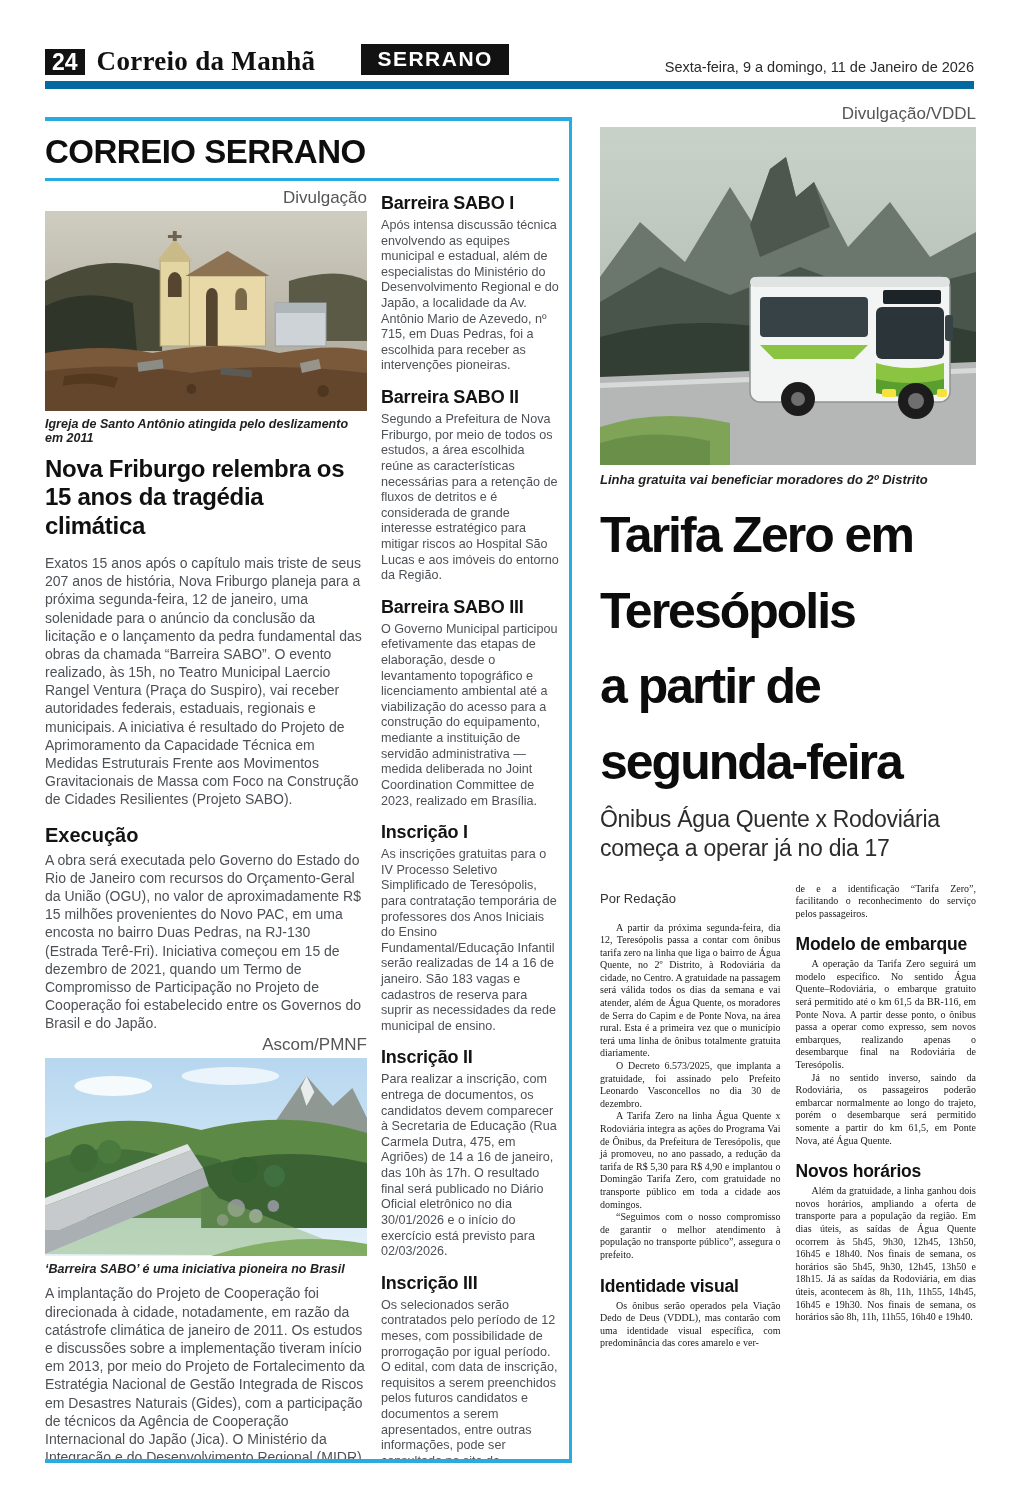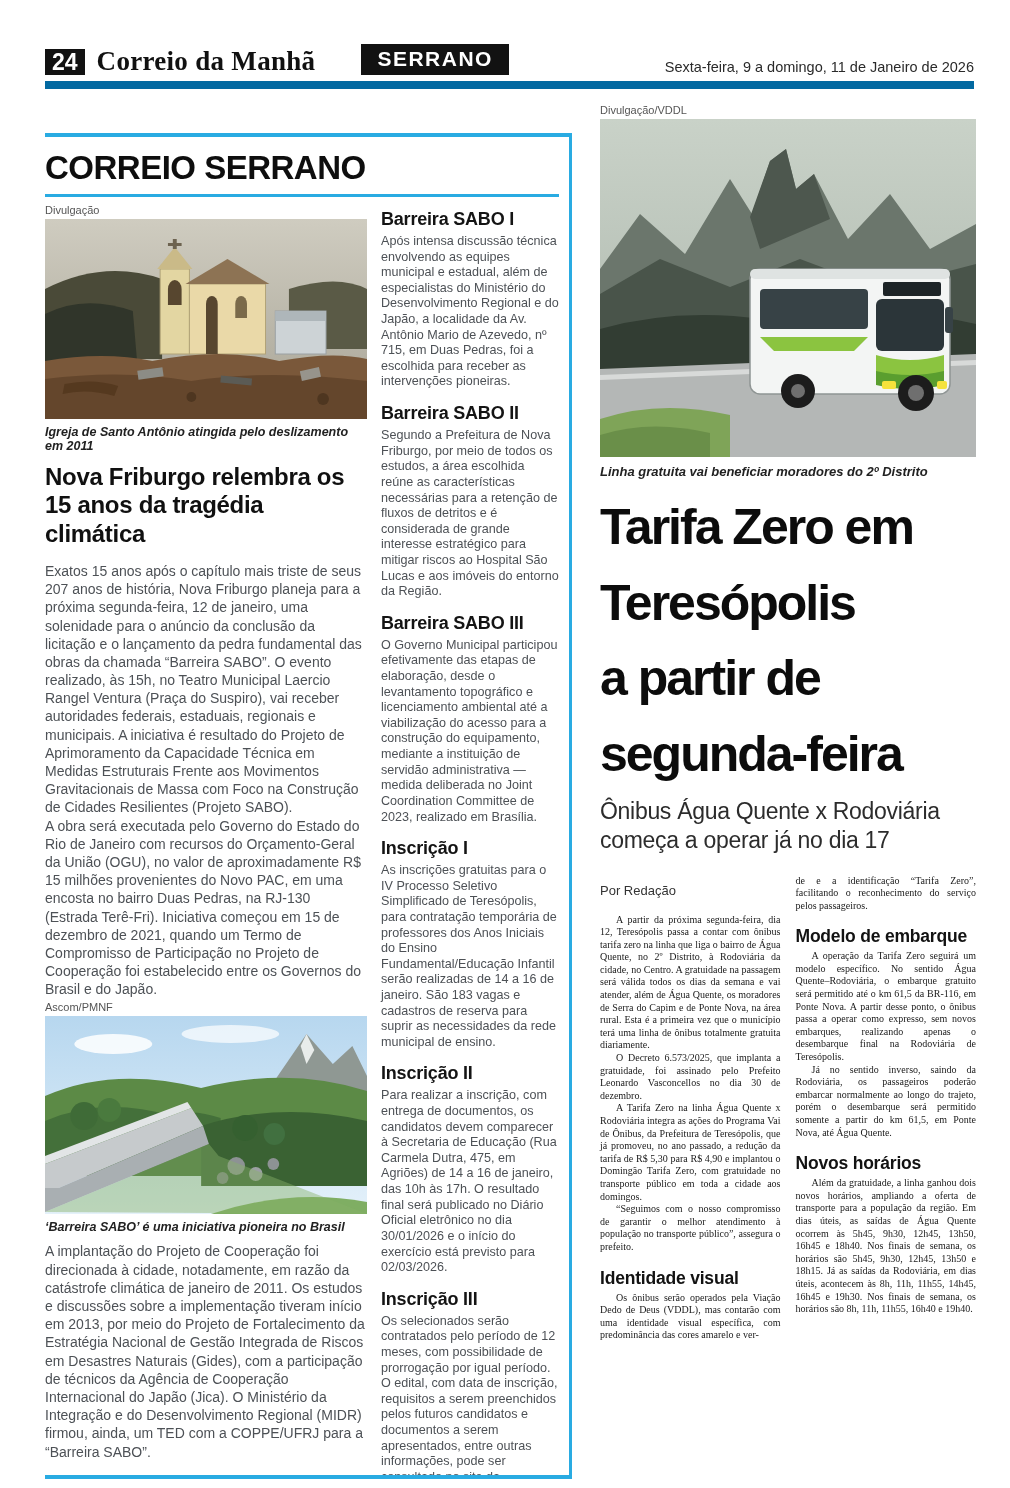--- a/index.html
+++ b/index.html
@@ -17,31 +17,31 @@
   }
   .page-num { background:#121212; color:#fff; font-weight:700; font-size:23px; padding:2px 7px 1px; line-height:1; }
   .masthead { font-family:"Liberation Serif", serif; font-weight:700; font-size:27px; letter-spacing:.3px; color:#111; margin-left:12px; line-height:1; }
   .section-badge { background:#121212; color:#fff; font-weight:700; font-size:21px; letter-spacing:1.5px; padding:4px 16px 6px; margin-left:46px; line-height:1; }
   .edition-date { margin-left:auto; font-size:14.5px; color:#2a2a2a; }
 
   .content { display:flex; gap:28px; padding:0 36px 0 45px; margin-top:12px; }
 
   
   .serrano-box {
-    width:527px; flex:none; margin-top:32px;
+    width:527px; flex:none; margin-top:16px;
     border-top:4px solid var(--cyan); border-right:3px solid var(--cyan); border-bottom:4px solid var(--cyan);
     padding:6px 10px 8px 0; height:1346px; overflow:hidden;
   }
   .serrano-title { font-size:33px; font-weight:800; letter-spacing:-.5px; color:#0e0e0e; margin:6px 0 7px; }
   .title-rule { height:3px; background:var(--cyan); margin-bottom:4px; }
   .serrano-cols { display:flex; gap:14px; }
   .col-a { width:322px; flex:none; }
   .col-b { flex:1; min-width:0; }
 
-  .credit { font-size:11px; color:#555; margin:3px 0 3px; }
+  .credit { font-size:17px; color:#555; text-align:right; margin:3px 0 3px; }
   .photo { width:100%; display:block; }
   .photo svg { display:block; width:100%; height:100%; }
   .caption { font-style:italic; font-weight:700; font-size:12.5px; color:#222; margin:6px 0 8px; }
 
   .article-headline { font-size:24px; line-height:1.18; font-weight:700; color:#101010; letter-spacing:-.3px; margin:10px 0 14px; }
   .body-sans { font-size:14px; line-height:1.3; color:#4d5156; }
   .subhead-a { font-size:20px; font-weight:700; color:#141414; margin:15px 0 4px; }
 
   .subhead-b { font-size:18px; font-weight:700; color:#141414; margin:13px 0 4px; letter-spacing:-.2px; }
   .body-sans-b { font-size:12.6px; line-height:1.24; color:#4d5156; }
@@ -121,20 +121,21 @@
               <circle cx="150" cy="178" r="5" fill="#4e3620"></circle>
               <circle cx="285" cy="180" r="6" fill="#4e3620"></circle>
             </svg>
           </div>
 
           <div class="caption">Igreja de Santo Antônio atingida pelo deslizamento em 2011</div>
 
           <h2 class="article-headline">Nova Friburgo relembra os 15 anos da tragédia climática</h2>
           <p class="body-sans">Exatos 15 anos após o capítulo mais triste de seus 207 anos de história, Nova Friburgo planeja para a próxima segunda-feira, 12 de janeiro, uma solenidade para o anúncio da conclusão da licitação e o lançamento da pedra fundamental das obras da chamada “Barreira SABO”. O evento realizado, às 15h, no Teatro Municipal Laercio Rangel Ventura (Praça do Suspiro), vai receber autoridades federais, estaduais, regionais e municipais. A iniciativa é resultado do Projeto de Aprimoramento da Capacidade Técnica em Medidas Estruturais Frente aos Movimentos Gravitacionais de Massa com Foco na Construção de Cidades Resilientes (Projeto SABO).</p>
 
+          <h3 class="subhead-a">Execução</h3>
           <p class="body-sans">A obra será executada pelo Governo do Estado do Rio de Janeiro com recursos do Orçamento-Geral da União (OGU), no valor de aproximadamente R$ 15 milhões provenientes do Novo PAC, em uma encosta no bairro Duas Pedras, na RJ-130 (Estrada Terê-Fri). Iniciativa começou em 15 de dezembro de 2021, quando um Termo de Compromisso de Participação no Projeto de Cooperação foi estabelecido entre os Governos do Brasil e do Japão.</p>
 
           <div class="credit">Ascom/PMNF</div>
 
           <div class="photo" style="height:198px">
             <svg viewBox="0 0 330 198" preserveAspectRatio="none" aria-hidden="true">
               <defs>
                 <linearGradient id="sky2" x1="0" y1="0" x2="0" y2="1">
                   <stop offset="0" stop-color="#b7d7ef"></stop>
                     <stop offset="1" stop-color="#e4f1fa"></stop>

